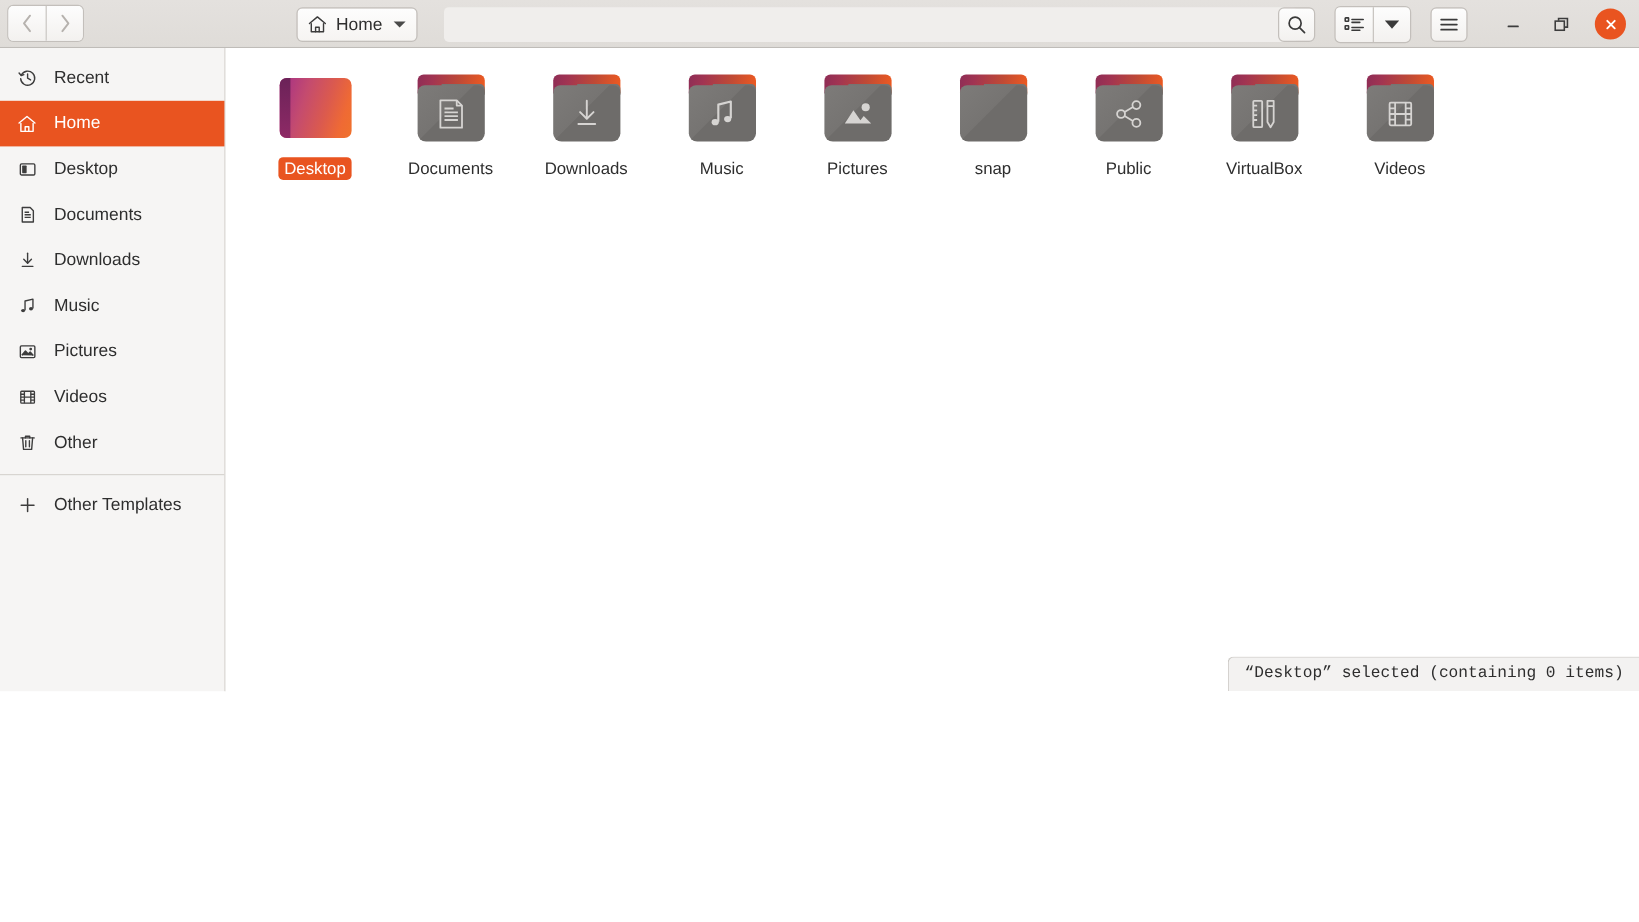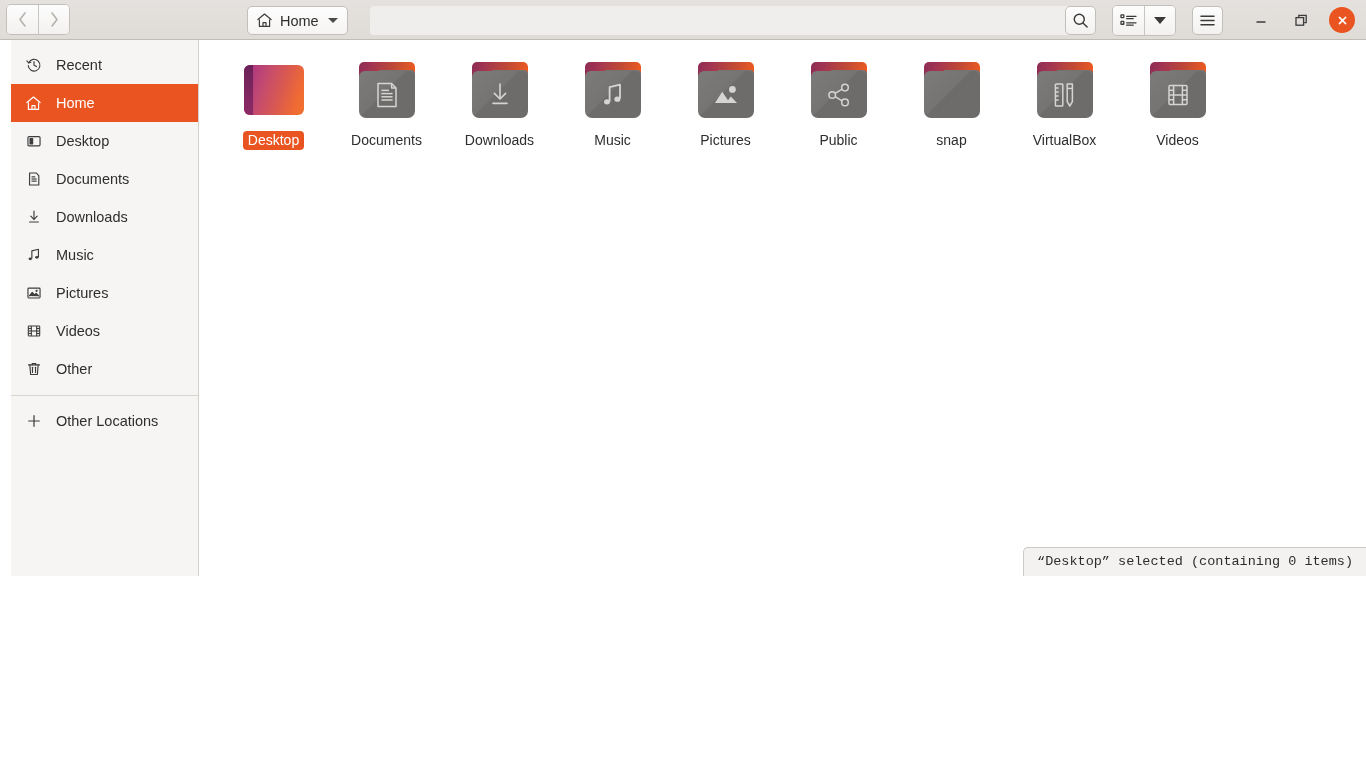--- a/index.html
+++ b/index.html
@@ -70,21 +70,21 @@
   .wincontrols { display: flex; align-items: center; gap: 0; margin-left: 18px; }
   .wc { width: 40px; height: 40px; display: flex; align-items: center; justify-content: center; color: #3c3c3c; }
   .wc-close {
     width: 26px; height: 26px; border-radius: 50%;
     background: #e95420; color: #fff;
     display: flex; align-items: center; justify-content: center;
     margin-left: 8px; margin-right: 5px;
   }
 
   
-  .body { flex: 1; display: flex; min-height: 0; margin-left: 11px; }
+  .body { flex: 1; display: flex; min-height: 0; }
 
   .sidebar {
     width: 188px; min-width: 188px;
     background: #f6f5f4;
     border-right: 1px solid #d2cfcb;
     padding-top: 6px;
     display: flex; flex-direction: column;
   }
   .side-item {
     height: 38px; display: flex; align-items: center;
@@ -359,21 +359,21 @@
 
       <div class="side-sep"></div>
 
       <div class="side-item">
         <span class="sico">
           <svg width="16" height="16" viewBox="0 0 18 18" fill="none" stroke="currentColor" stroke-width="1.4" stroke-linecap="round">
               <path d="M9 3 V15"></path>
               <path d="M3 9 H15"></path>
             </svg>
         </span>
-        <span>Other Locations</span>
+        <span>Other Templates</span>
       </div>
     </div>
 
     <div class="content">
       <div class="grid">
 
         <div class="item selected">
           <div class="icon-wrap">
             <div class="wall">
                 <div class="edge"></div>
@@ -448,44 +448,44 @@
                 </svg>
               </div>
             </div>
           </div>
           <div class="item-label">Pictures</div>
         </div>
 
         <div class="item">
           <div class="icon-wrap">
             <div class="folder">
+                <div class="tab"></div>
+                <div class="bodyf"></div>
+              </div>
+          </div>
+          <div class="item-label">snap</div>
+        </div>
+
+        <div class="item">
+          <div class="icon-wrap">
+            <div class="folder">
               <div class="tab"></div>
                 <div class="bodyf"></div>
               <div class="glyph">
                 <svg width="24" height="24" viewBox="0 0 24 24" fill="none" stroke="currentColor" stroke-width="1.5">
                   <circle cx="18" cy="4.6" r="3.3"></circle>
                     <circle cx="18" cy="19.4" r="3.3"></circle>
                     <circle cx="5.2" cy="12" r="3.3"></circle>
                   <path d="M8.2 10.4 L15.1 6.2"></path>
                     <path d="M8.2 13.6 L15.1 17.8"></path>
                 </svg>
               </div>
             </div>
           </div>
           <div class="item-label">Public</div>
-        </div>
-
-        <div class="item">
-          <div class="icon-wrap">
-            <div class="folder">
-                <div class="tab"></div>
-                <div class="bodyf"></div>
-              </div>
-          </div>
-          <div class="item-label">snap</div>
         </div>
 
         <div class="item">
           <div class="icon-wrap">
             <div class="folder">
               <div class="tab"></div>
                 <div class="bodyf"></div>
               <div class="glyph">
                 <svg width="24" height="26" viewBox="0 0 24 26" fill="none" stroke="currentColor" stroke-width="1.5" stroke-linejoin="round">
                   <rect x="2.4" y="2" width="7.4" height="22" rx="0.8"></rect>

